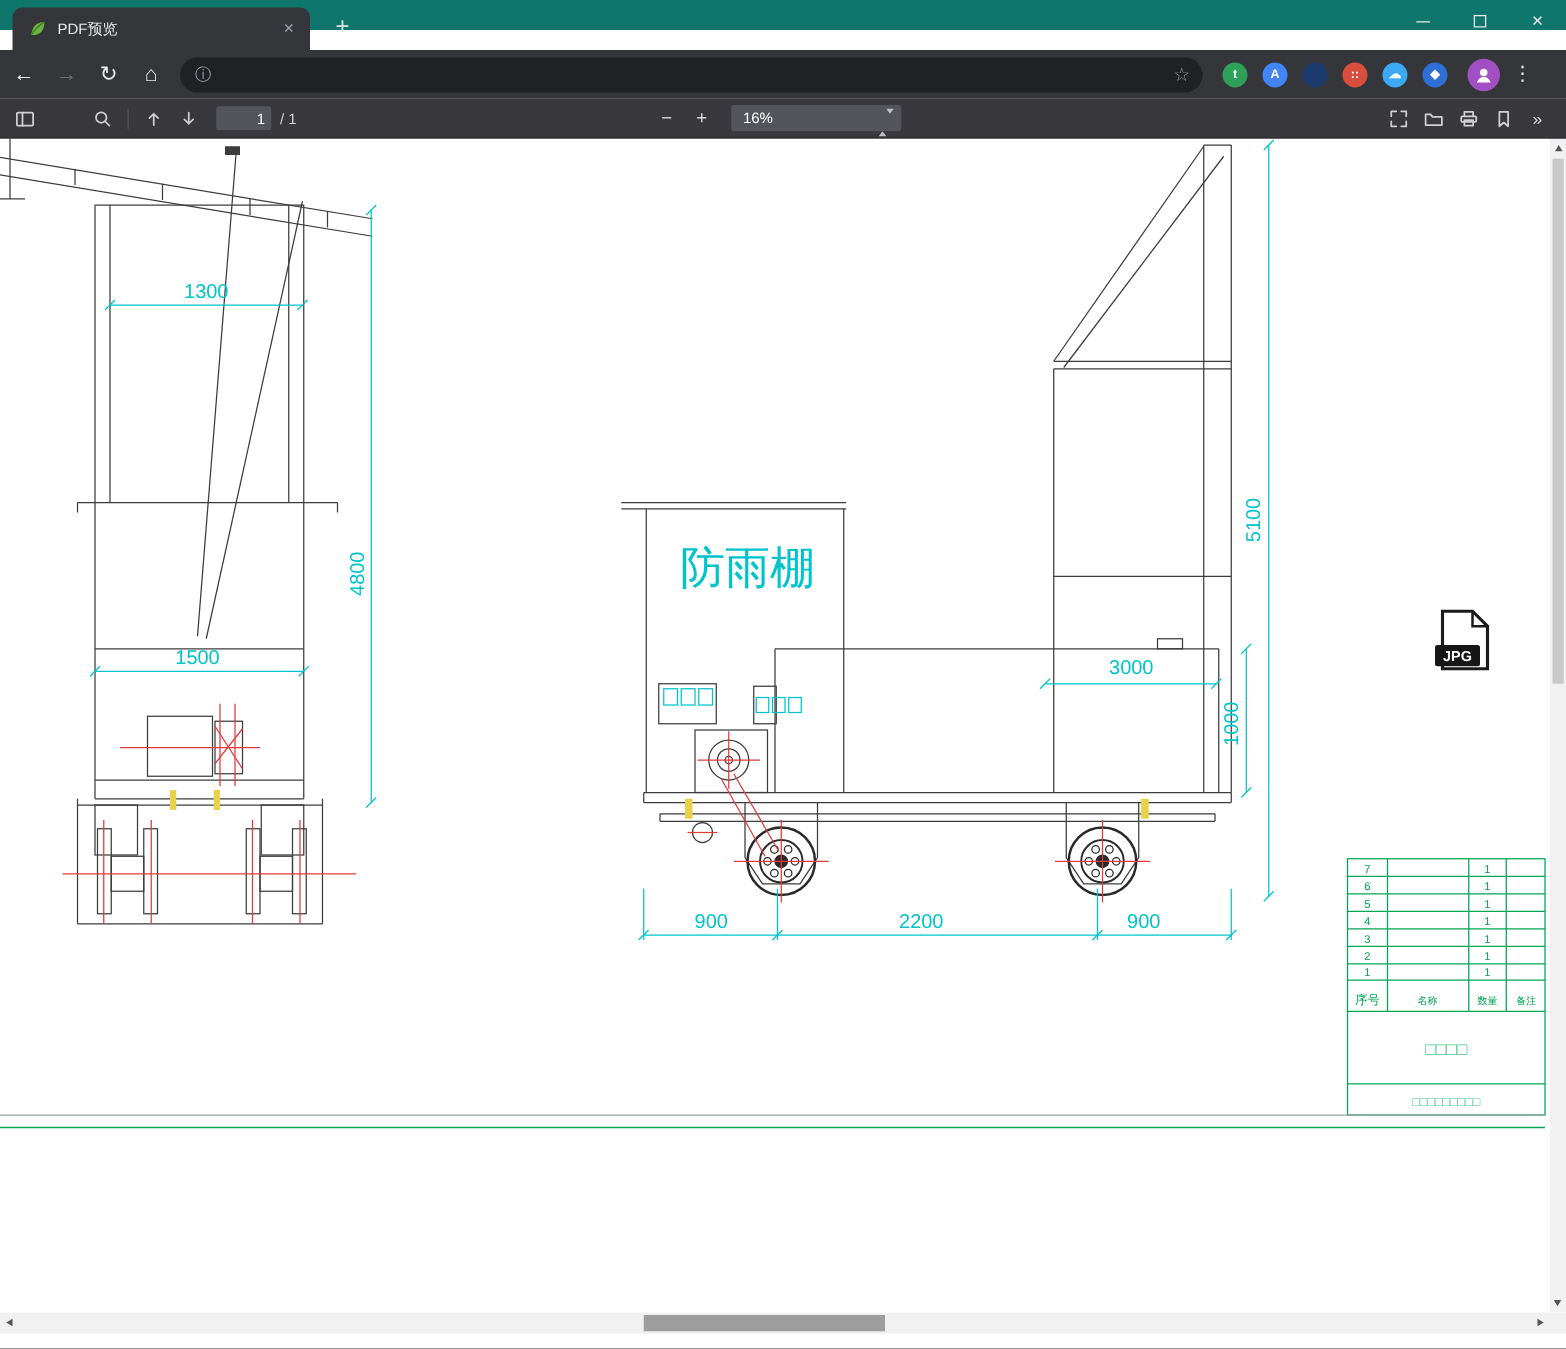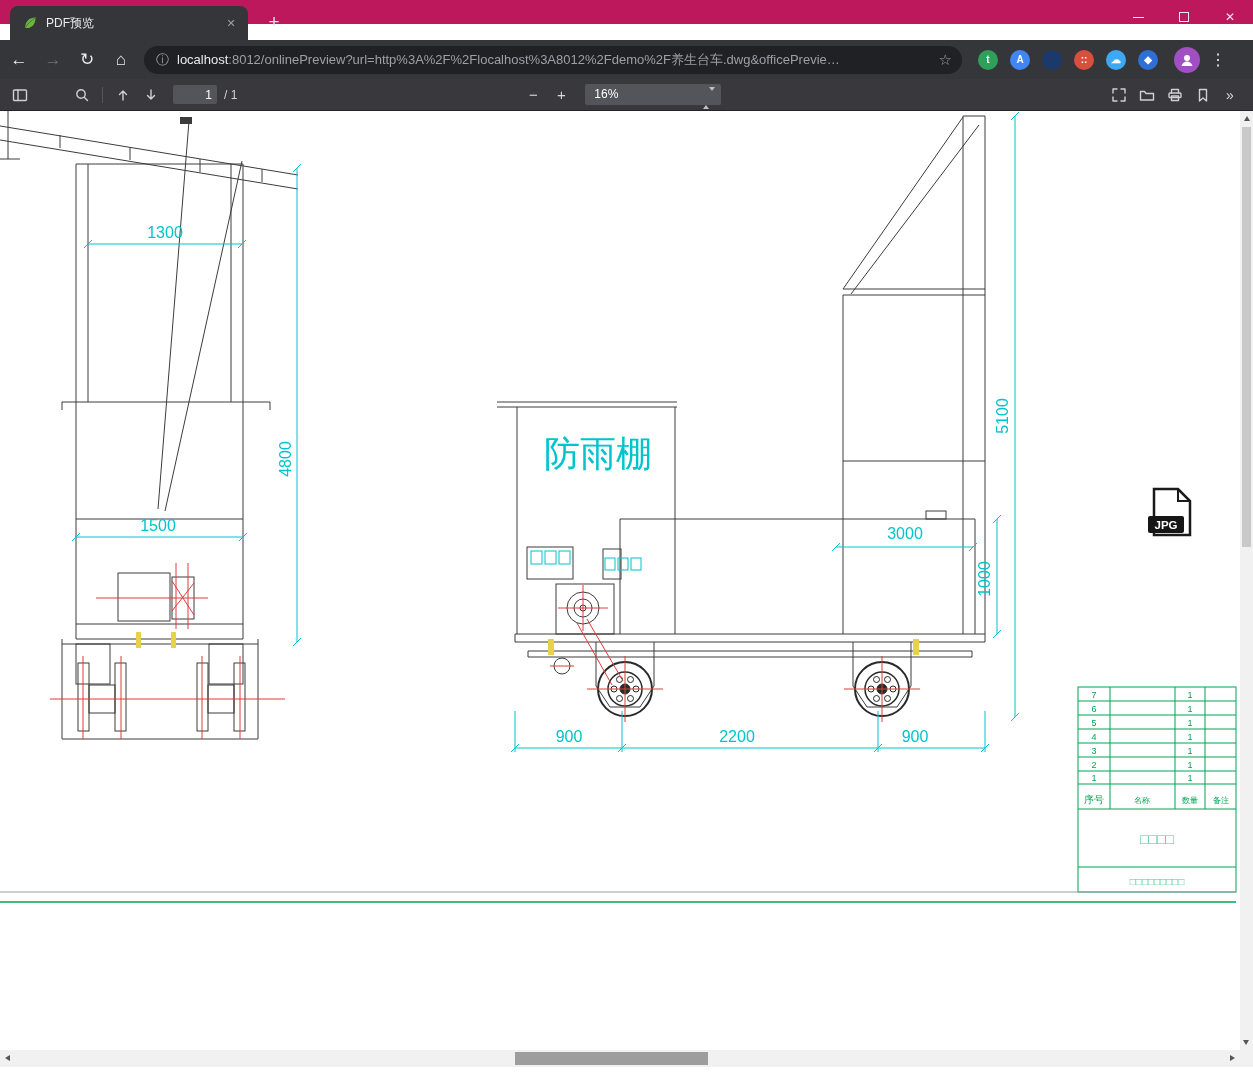--- a/index.html
+++ b/index.html
@@ -1,20 +1,20 @@
 <!DOCTYPE html>
 <html><head>
 <meta charset="utf-8">
 <style>
   html,body{margin:0;padding:0;background:#000;}
   #app{position:relative;width:1253px;height:1079px;background:#fff;overflow:hidden;
        font-family:"Liberation Sans",sans-serif;-webkit-font-smoothing:antialiased;}
 
   
-  .titlebar{position:absolute;top:0;left:0;width:100%;height:24px;background:#be185d;}
+  .titlebar{position:absolute;top:0;left:0;width:100%;height:24px;background:#0f766e;}
   .tab{position:absolute;left:10px;top:6px;width:238px;height:34px;background:#35363a;
        border-radius:8px 8px 0 0;display:flex;align-items:center;padding:0 8px;
        box-sizing:border-box;color:#e8eaed;font-size:12px;}
   .tab .favicon{width:16px;height:16px;margin:0 8px 0 4px;flex:none;}
   .tab .label{flex:1;white-space:nowrap;overflow:hidden;}
   .tab .close{width:18px;height:18px;line-height:18px;text-align:center;color:#9aa0a6;font-size:11px;}
   .newtab{position:absolute;left:260px;top:9px;width:28px;height:28px;color:#dfe1e5;
           font-size:19px;line-height:26px;text-align:center;}
   .wincontrols{position:absolute;right:0;top:0;height:34px;display:flex;}
   .winbtn{width:46px;height:34px;display:flex;align-items:center;justify-content:center;
@@ -114,21 +114,20 @@
     </div>
   </div>
 
   <div class="addressbar">
     <div class="navbtn">←</div>
     <div class="navbtn disabled">→</div>
     <div class="navbtn">↻</div>
     <div class="navbtn">⌂</div>
     <div class="omnibox">
       <span class="info">ⓘ</span>
-      <span class="urltext"><span class="host">localhost</span><span class="rest">:8012/onlinePreview?url=http%3A%2F%2Flocalhost%3A8012%2Fdemo%2F养生台车.dwg&amp;officePrevie…</span></span>
       <span class="star">☆</span>
     </div>
     <div class="extrow">
       <span class="extbtn" style="background: rgb(47, 160, 90);">t</span>
       <span class="extbtn" style="background: rgb(66, 133, 244);">A</span>
       <span class="extbtn" style="background: rgb(27, 58, 107);"></span>
       <span class="extbtn" style="background: rgb(217, 79, 61);">::</span>
       <span class="extbtn" style="background: rgb(61, 169, 245);">☁</span>
       <span class="extbtn" style="background: rgb(47, 111, 214);">◆</span>
       <span class="avatar" style="background: rgb(161, 79, 194);">

